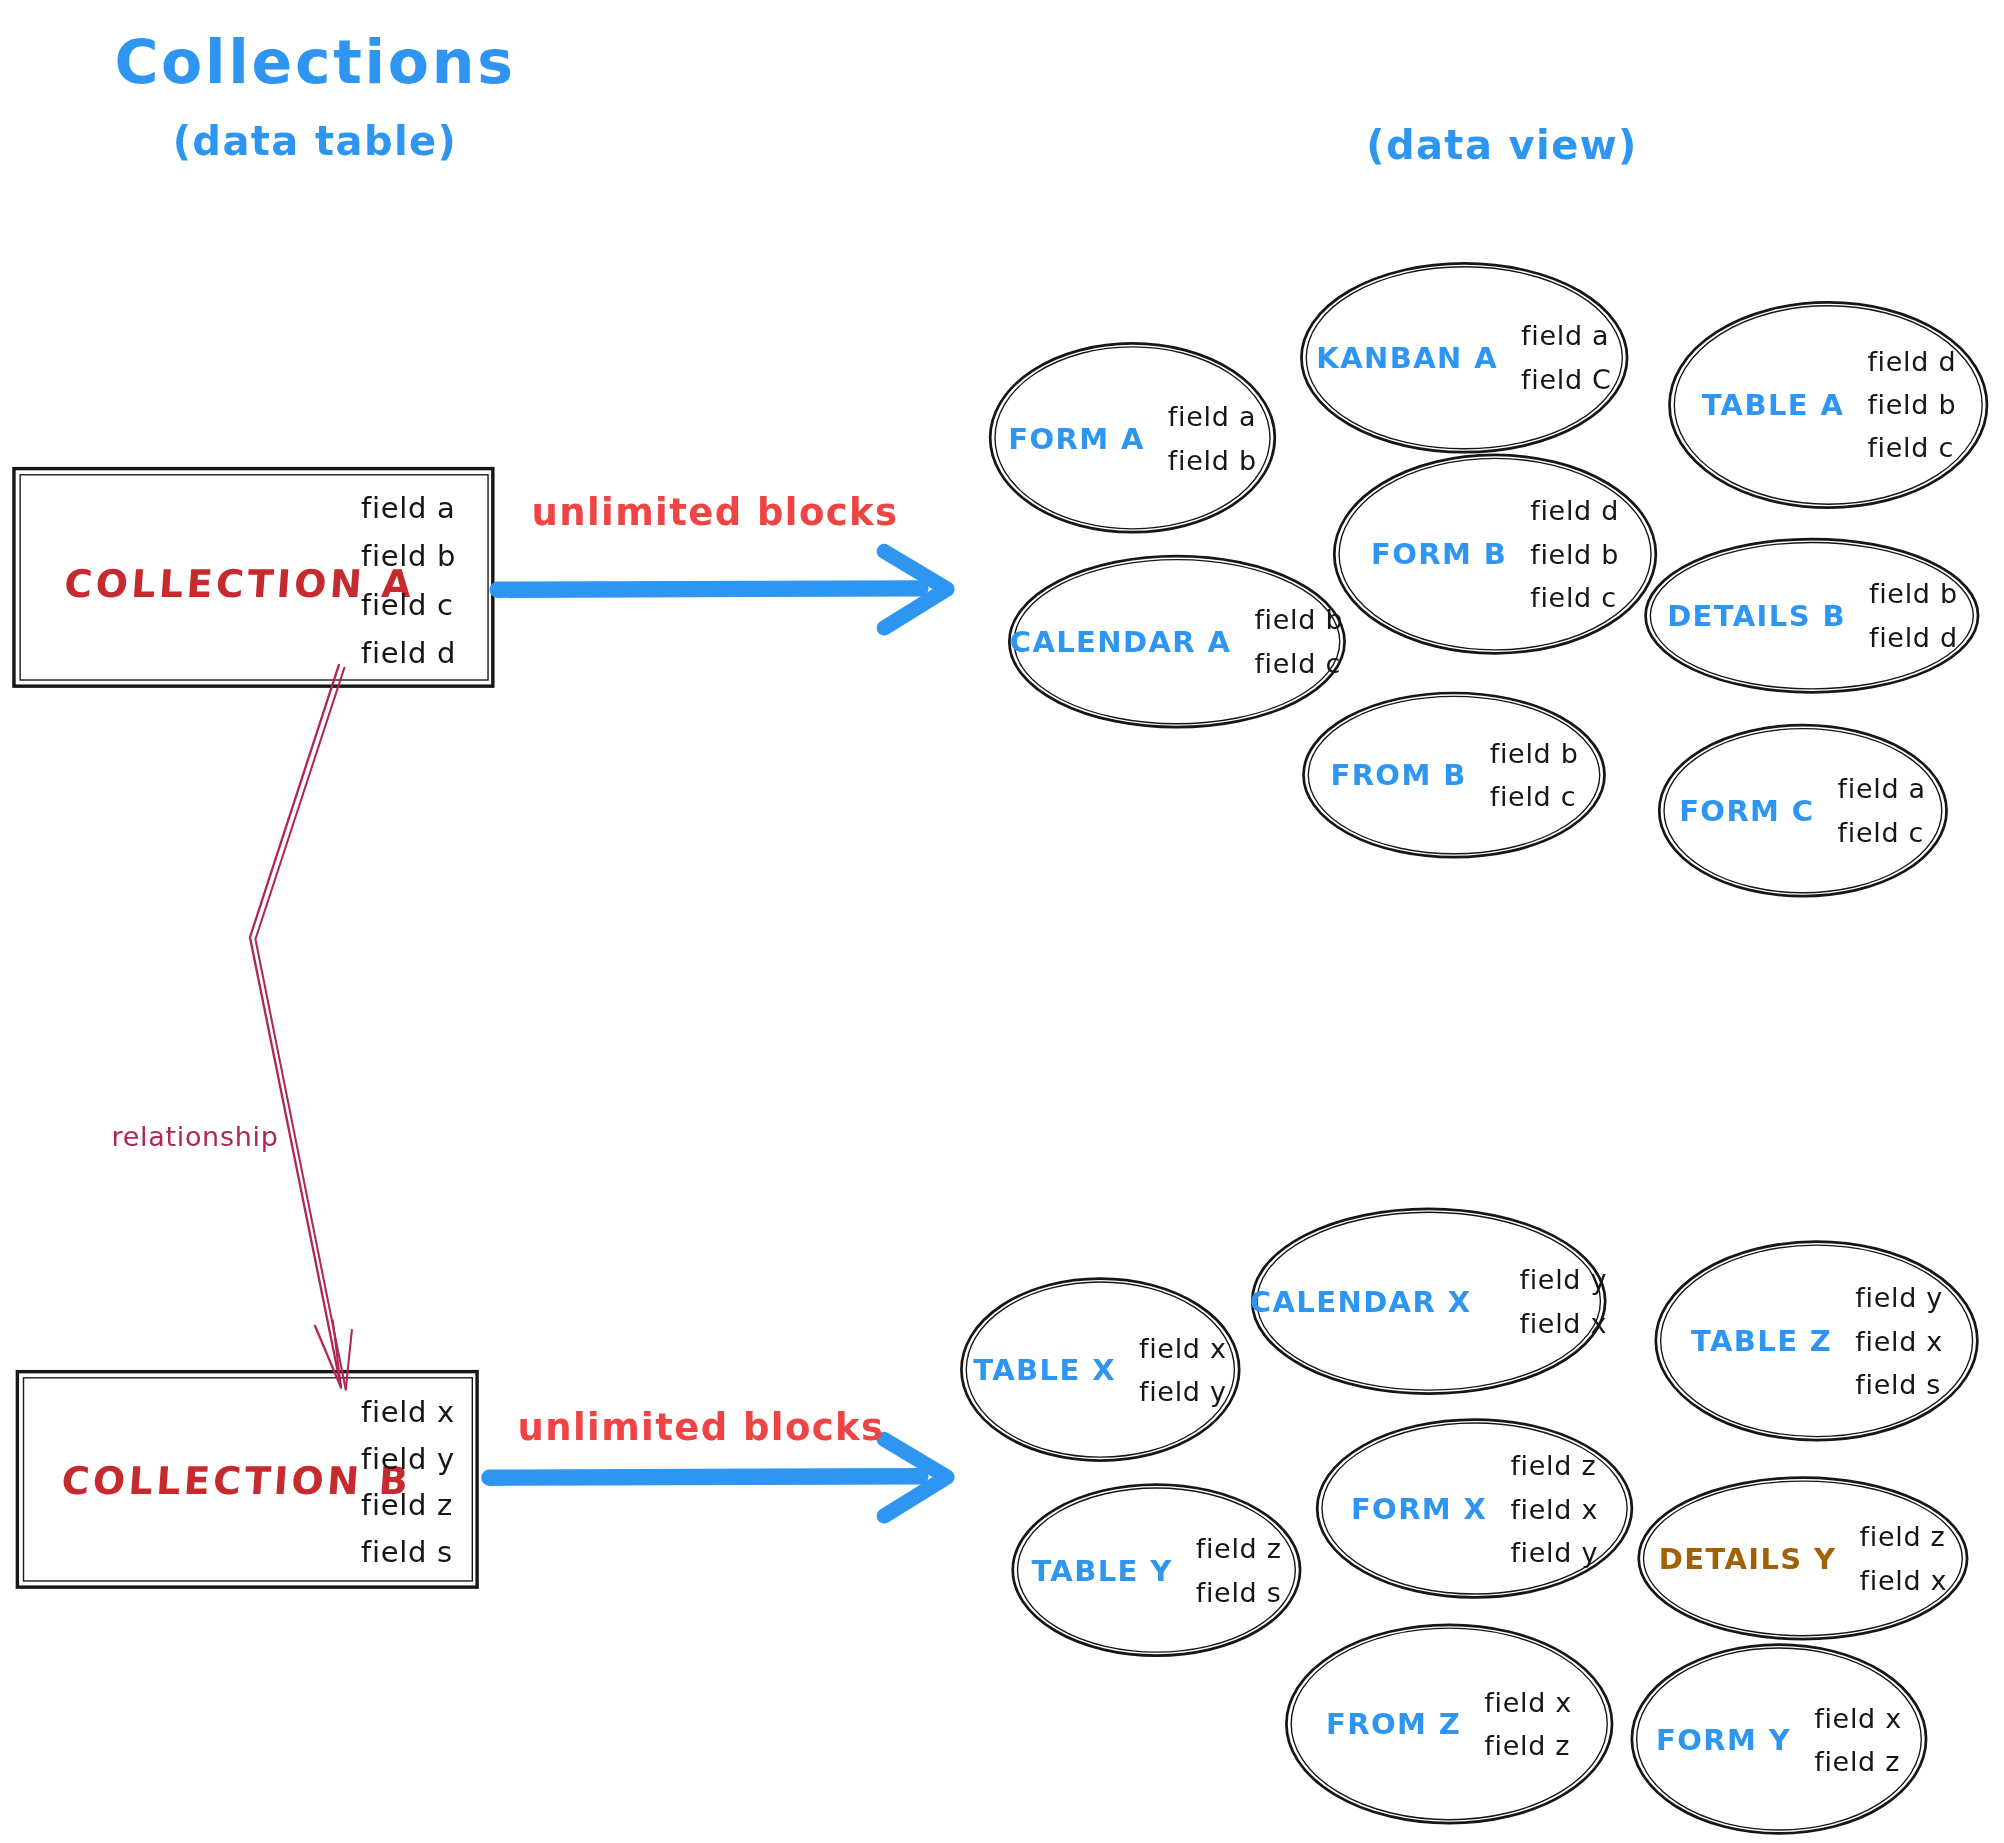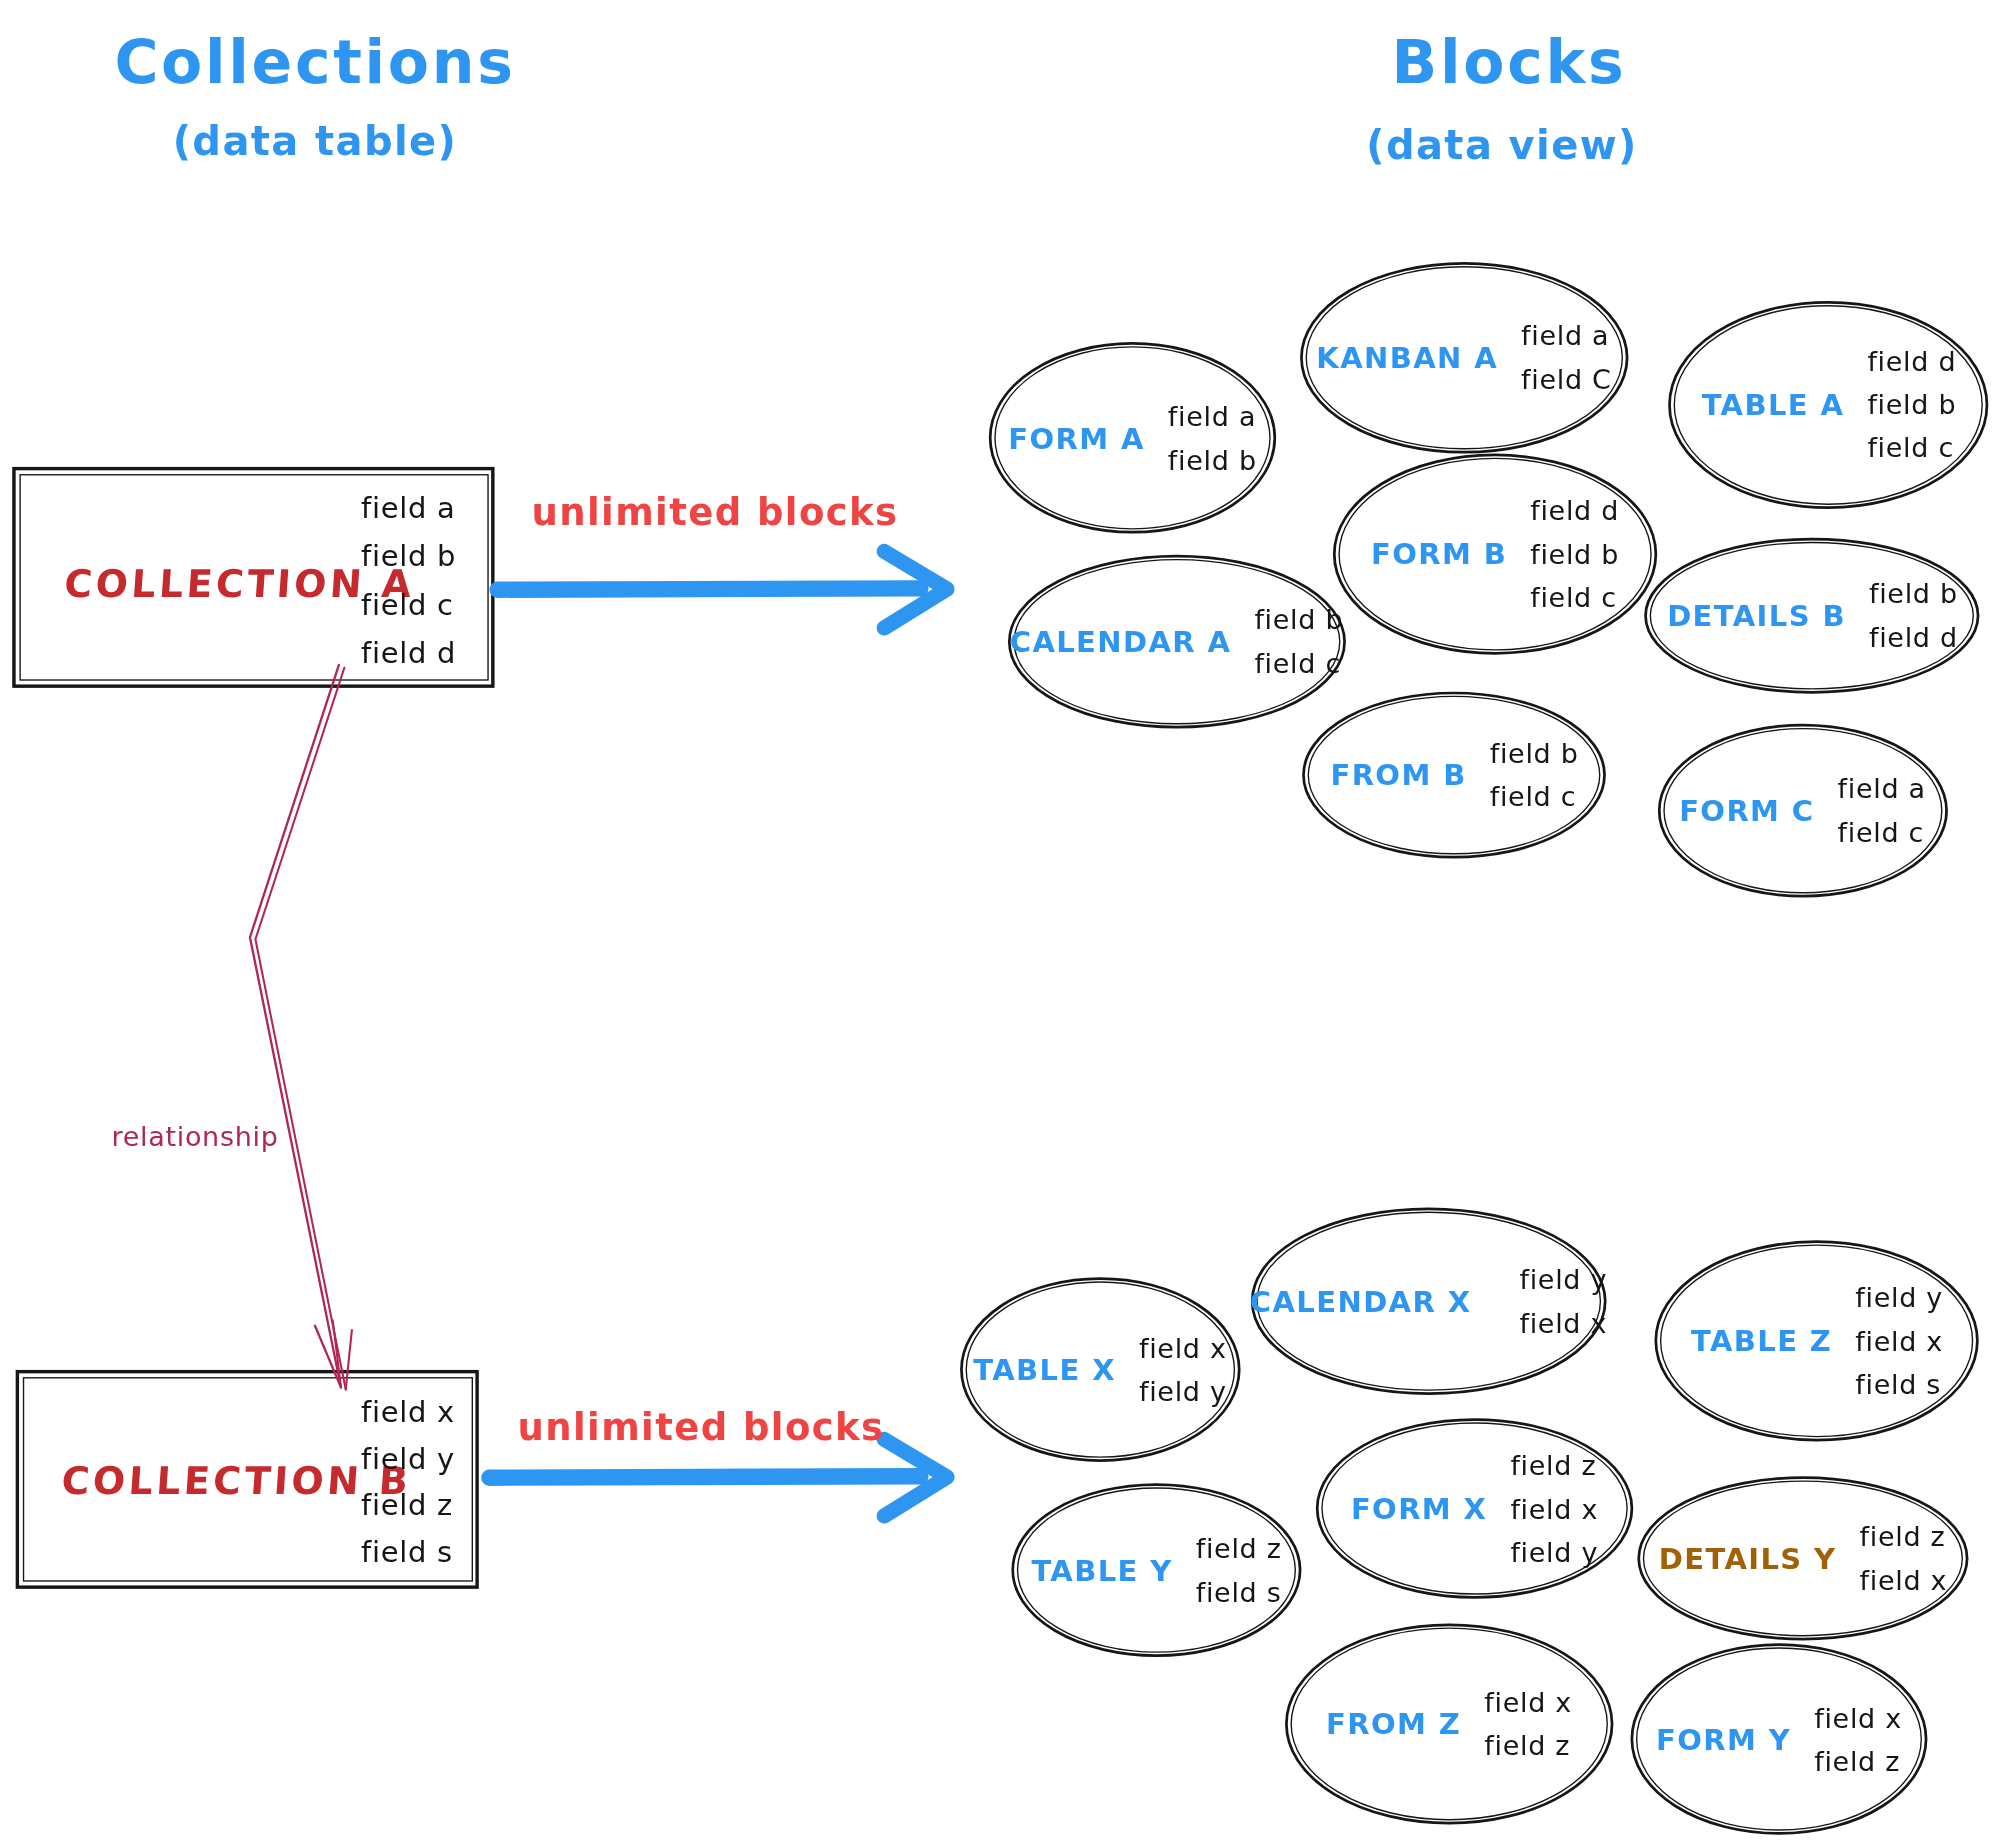--- a/index.html
+++ b/index.html
@@ -163,21 +163,20 @@
       <ellipse cx="2635" cy="2278" rx="233" ry="113" fill="none" stroke-width="2"></ellipse>
       <ellipse cx="2118" cy="2520" rx="238" ry="145" stroke-width="4"></ellipse>
       <ellipse cx="2118" cy="2520" rx="231" ry="140" fill="none" stroke-width="2"></ellipse>
       <ellipse cx="2600" cy="2542" rx="215" ry="138" stroke-width="4"></ellipse>
       <ellipse cx="2600" cy="2542" rx="208" ry="133" fill="none" stroke-width="2"></ellipse>
     </g>
   </svg>
 
   <div class="title" style="left:315px;top:27px;">Collections</div>
   <div class="subtitle" style="left:315px;top:118px;">(data table)</div>
-  <div class="title" style="left:1509px;top:27px;">Blocks</div>
   <div class="subtitle" style="left:1502px;top:122px;">(data view)</div>
 
   <div class="collection-label" style="left:34px;top:562px;width:411px;">COLLECTION A</div>
   <div class="collection-fields" style="left:361px;top:491px;width:123px;height:179px;">
     <div class="field">field a</div>
     <div class="field">field b</div>
     <div class="field">field c</div>
     <div class="field">field d</div>
   </div>
 

